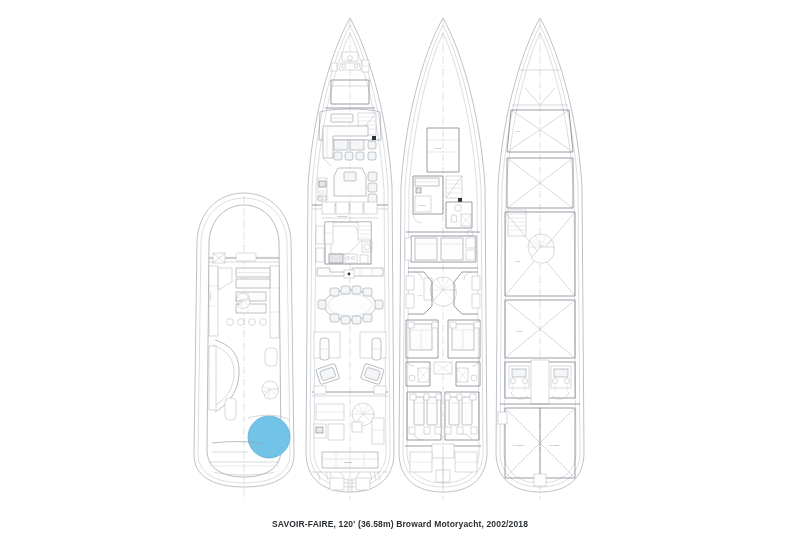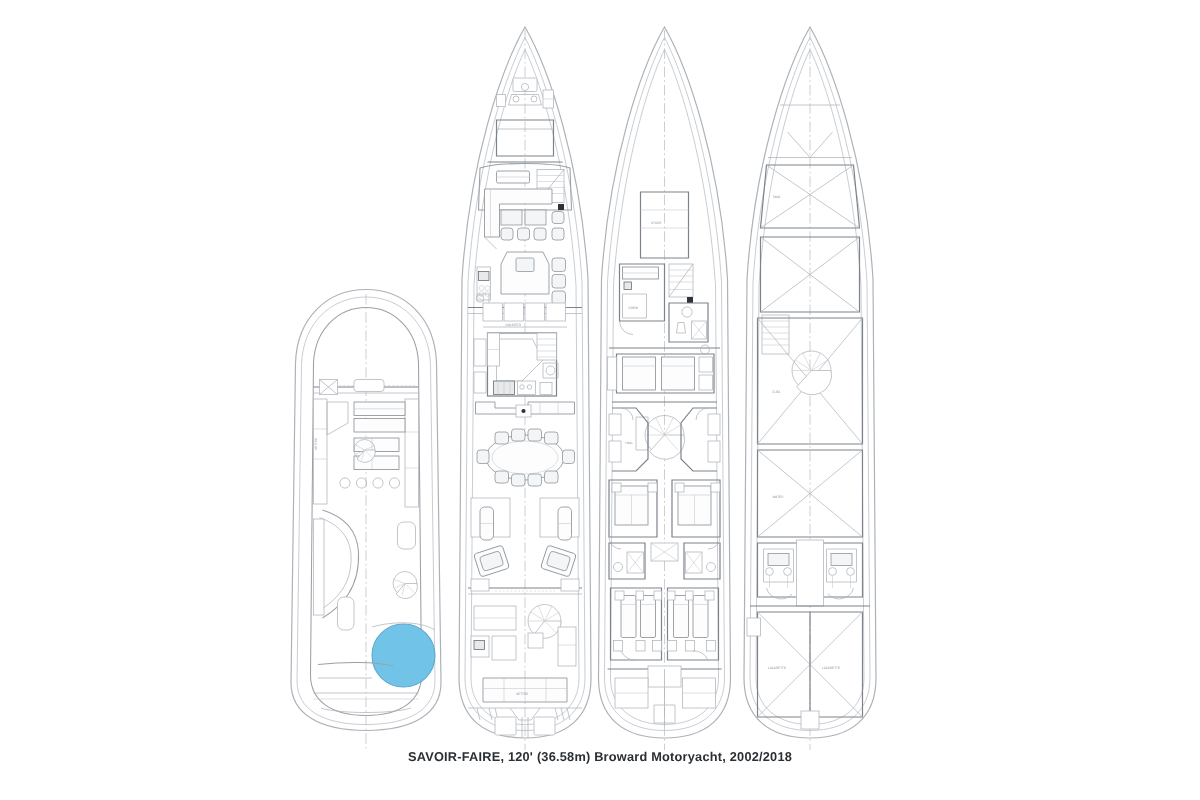--- a/index.html
+++ b/index.html
@@ -33,21 +33,21 @@
   .furn2     {fill:#f4f5f6;stroke:#8a9097;stroke-width:.5;}
   .dark      {fill:#e8e9eb;stroke:#6d7378;stroke-width:.55;}
   .solid     {fill:#2f3338;stroke:none;}
   .cl        {fill:none;stroke:#b9bec3;stroke-width:.5;stroke-dasharray:7 2 1.2 2;}
   .xbrace    {fill:none;stroke:#b0b5bb;stroke-width:.5;}
   .spa       {stroke:#5fa7cd;stroke-width:.7;}
   .tinytxt   {font-family:"Liberation Sans",sans-serif;font-size:2.1px;fill:#8d9298;}
   .caption{
     position:absolute;
     left:0;right:0;
-    bottom:24px;
+    bottom:4px;
     text-align:center;
     font-size:8.5px;
     font-weight:bold;
     letter-spacing:.15px;
     color:#2b2f33;
     font-family:"Liberation Sans", sans-serif;
     white-space:nowrap;
   }
 </style>
 </head>

